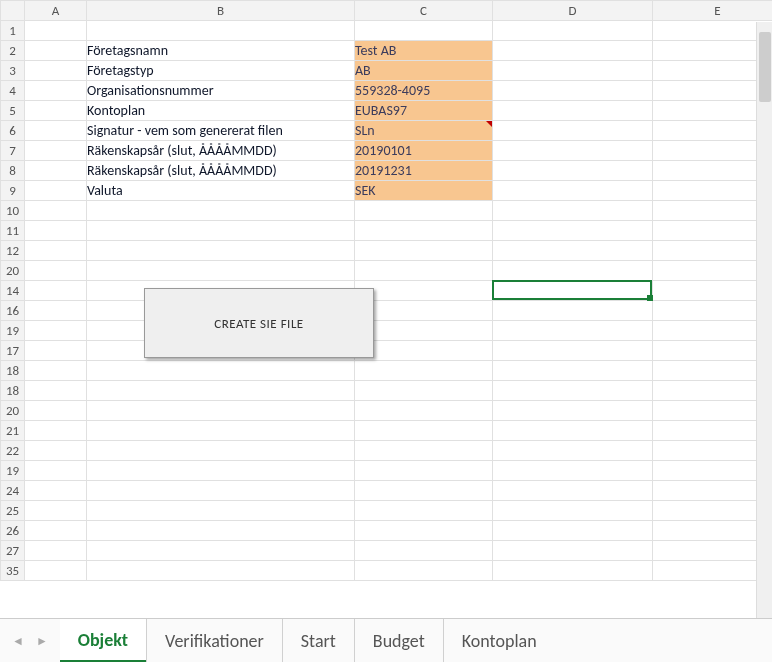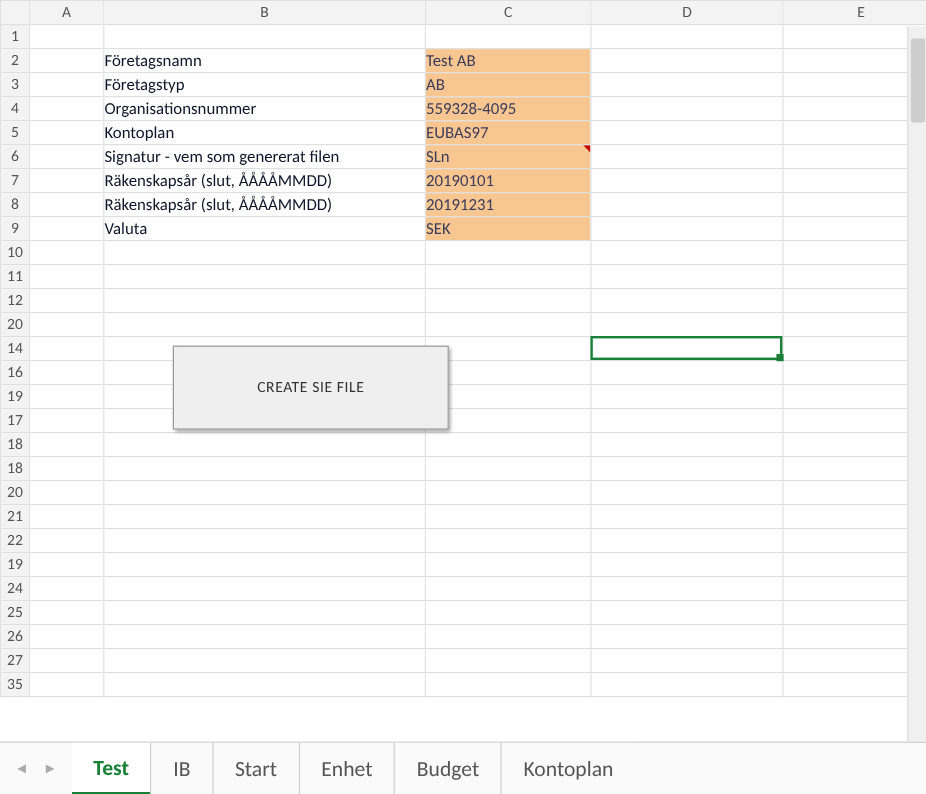--- a/index.html
+++ b/index.html
@@ -441,30 +441,27 @@
   <div class="thumb"></div>
 </div>
 
 <div class="tabstrip">
   <div class="tab-nav">
     <span>◄</span>
     <span>►</span>
   </div>
   <div class="tabs" id="tabs">
       <div class="tab active">
-        <span>Test</span>
+        <span>Objekt</span>
       </div>
       <div class="tab">
-        <span>IB</span>
+        <span>Verifikationer</span>
       </div>
       <div class="tab">
         <span>Start</span>
-      </div>
-      <div class="tab">
-        <span>Enhet</span>
       </div>
       <div class="tab">
         <span>Budget</span>
       </div>
       <div class="tab">
         <span>Kontoplan</span>
       </div>
     </div>
 </div>
 

